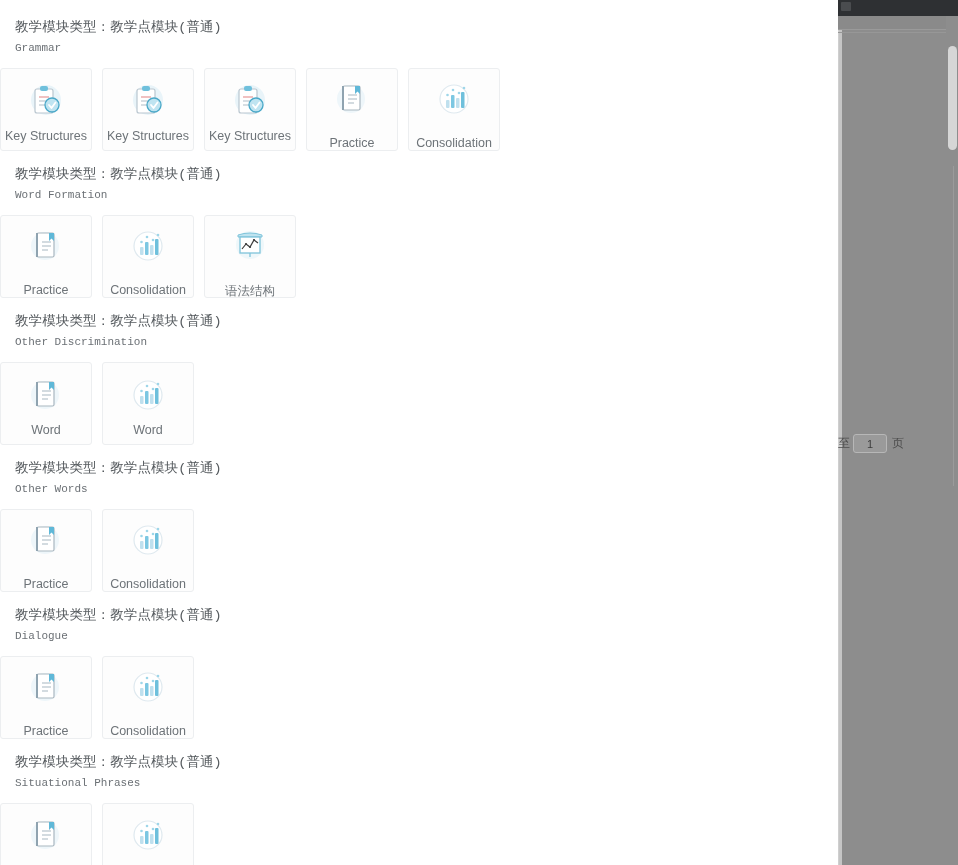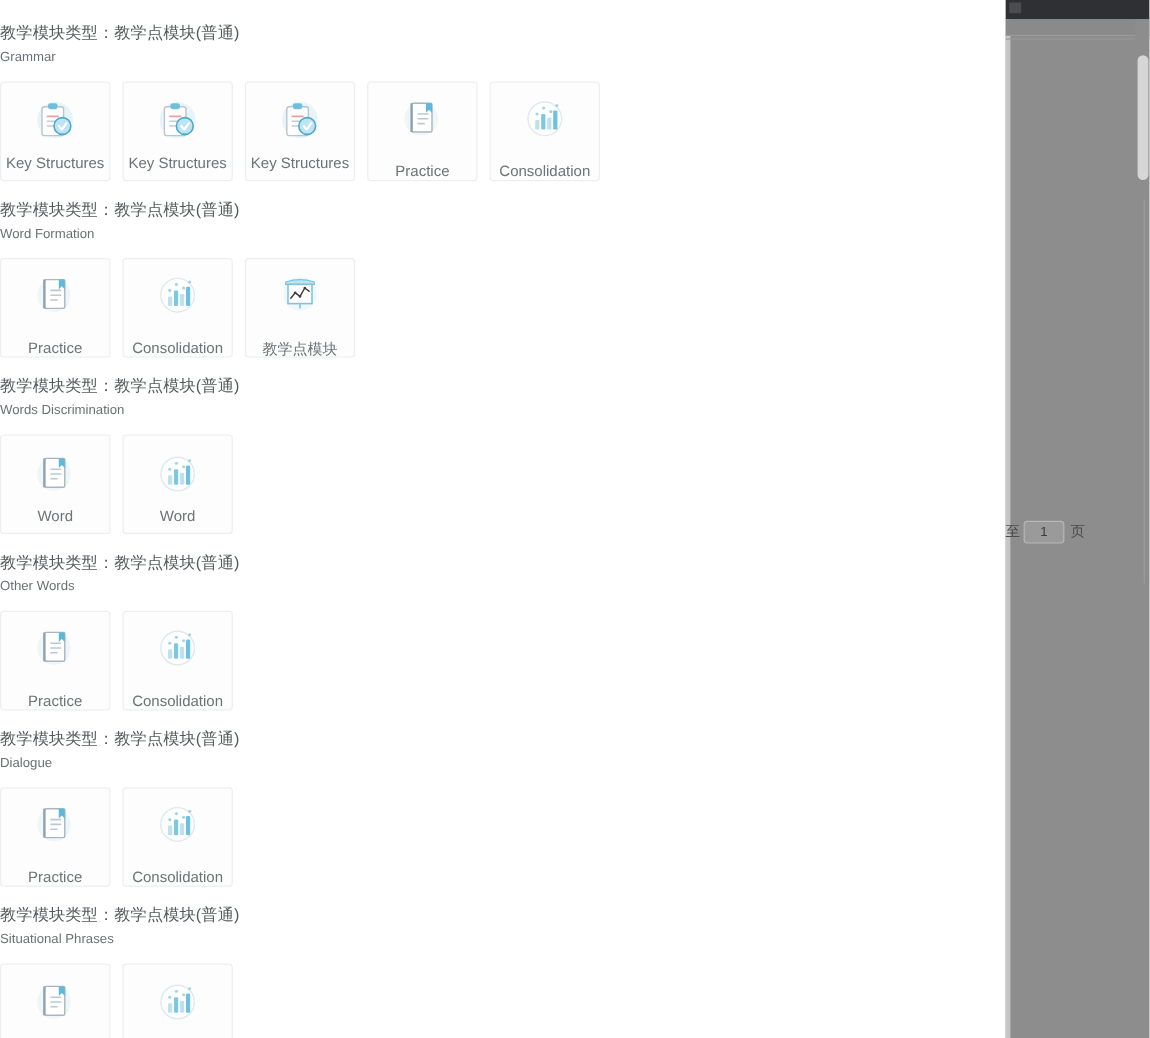--- a/index.html
+++ b/index.html
@@ -27,21 +27,22 @@
     width: 855px;
     height: 865px;
     background: #ffffff;
     overflow: hidden;
     padding-left: 16px;
   }
 
   .module-group { position: relative; }
 
   .group-head {
-    padding-left: 0px;
+    padding-left: 15px;
+    font-family: Liberation Mono, monospace;
   }
   .group-type {
     font-size: 13.5px;
     color: #555a5e;
     line-height: 17px;
     white-space: nowrap;
     letter-spacing: 0.1px;
   }
   .group-name {
     font-size: 11px;
@@ -358,30 +359,30 @@
               <circle cx="21" cy="20" r="14" fill="#eef7fa"></circle>
               <path d="M9 10 Q21 6 33 10 L33 12 L9 12 Z" fill="#bfe3ef" stroke="#7fc4db" stroke-width="1"></path>
               <rect x="11" y="12" width="20" height="16" fill="#ffffff" stroke="#7fc4db" stroke-width="1.3"></rect>
               <polyline points="13,24 17,19 21,22 25,15 29,18" fill="none" stroke="#3d3d3d" stroke-width="1.2"></polyline>
               <circle cx="17" cy="19" r="1.1" fill="#3d3d3d"></circle>
               <circle cx="21" cy="22" r="1.1" fill="#3d3d3d"></circle>
               <circle cx="25" cy="15" r="1.1" fill="#3d3d3d"></circle>
               <line x1="21" y1="28" x2="21" y2="32" stroke="#7fc4db" stroke-width="1.3"></line>
             </svg>
           </div>
-          <div class="card-label">教学点模块</div>
+          <div class="card-label">语法结构</div>
         </div>
 
       </div>
     </div>
 
     <div class="module-group" style="position:absolute; left:16px; top:313px;">
       <div class="group-head">
         <div class="group-type">教学模块类型：教学点模块(普通)</div>
-        <div class="group-name">Words Discrimination</div>
+        <div class="group-name">Other Discrimination</div>
       </div>
       <div class="card-row">
 
         <div class="card label-high">
           <div class="icon-wrap">
             <svg width="42" height="42" viewBox="0 0 42 42">
               <circle cx="20" cy="21" r="14" fill="#eef6fa"></circle>
               <rect x="12" y="8" width="17" height="24" rx="1.5" fill="#ffffff" stroke="#aab7c0" stroke-width="1.2"></rect>
               <path d="M12 8 L12 32" stroke="#8fa3b0" stroke-width="2"></path>
               <line x1="17" y1="17" x2="26" y2="17" stroke="#bcc7d0" stroke-width="1.3"></line>

